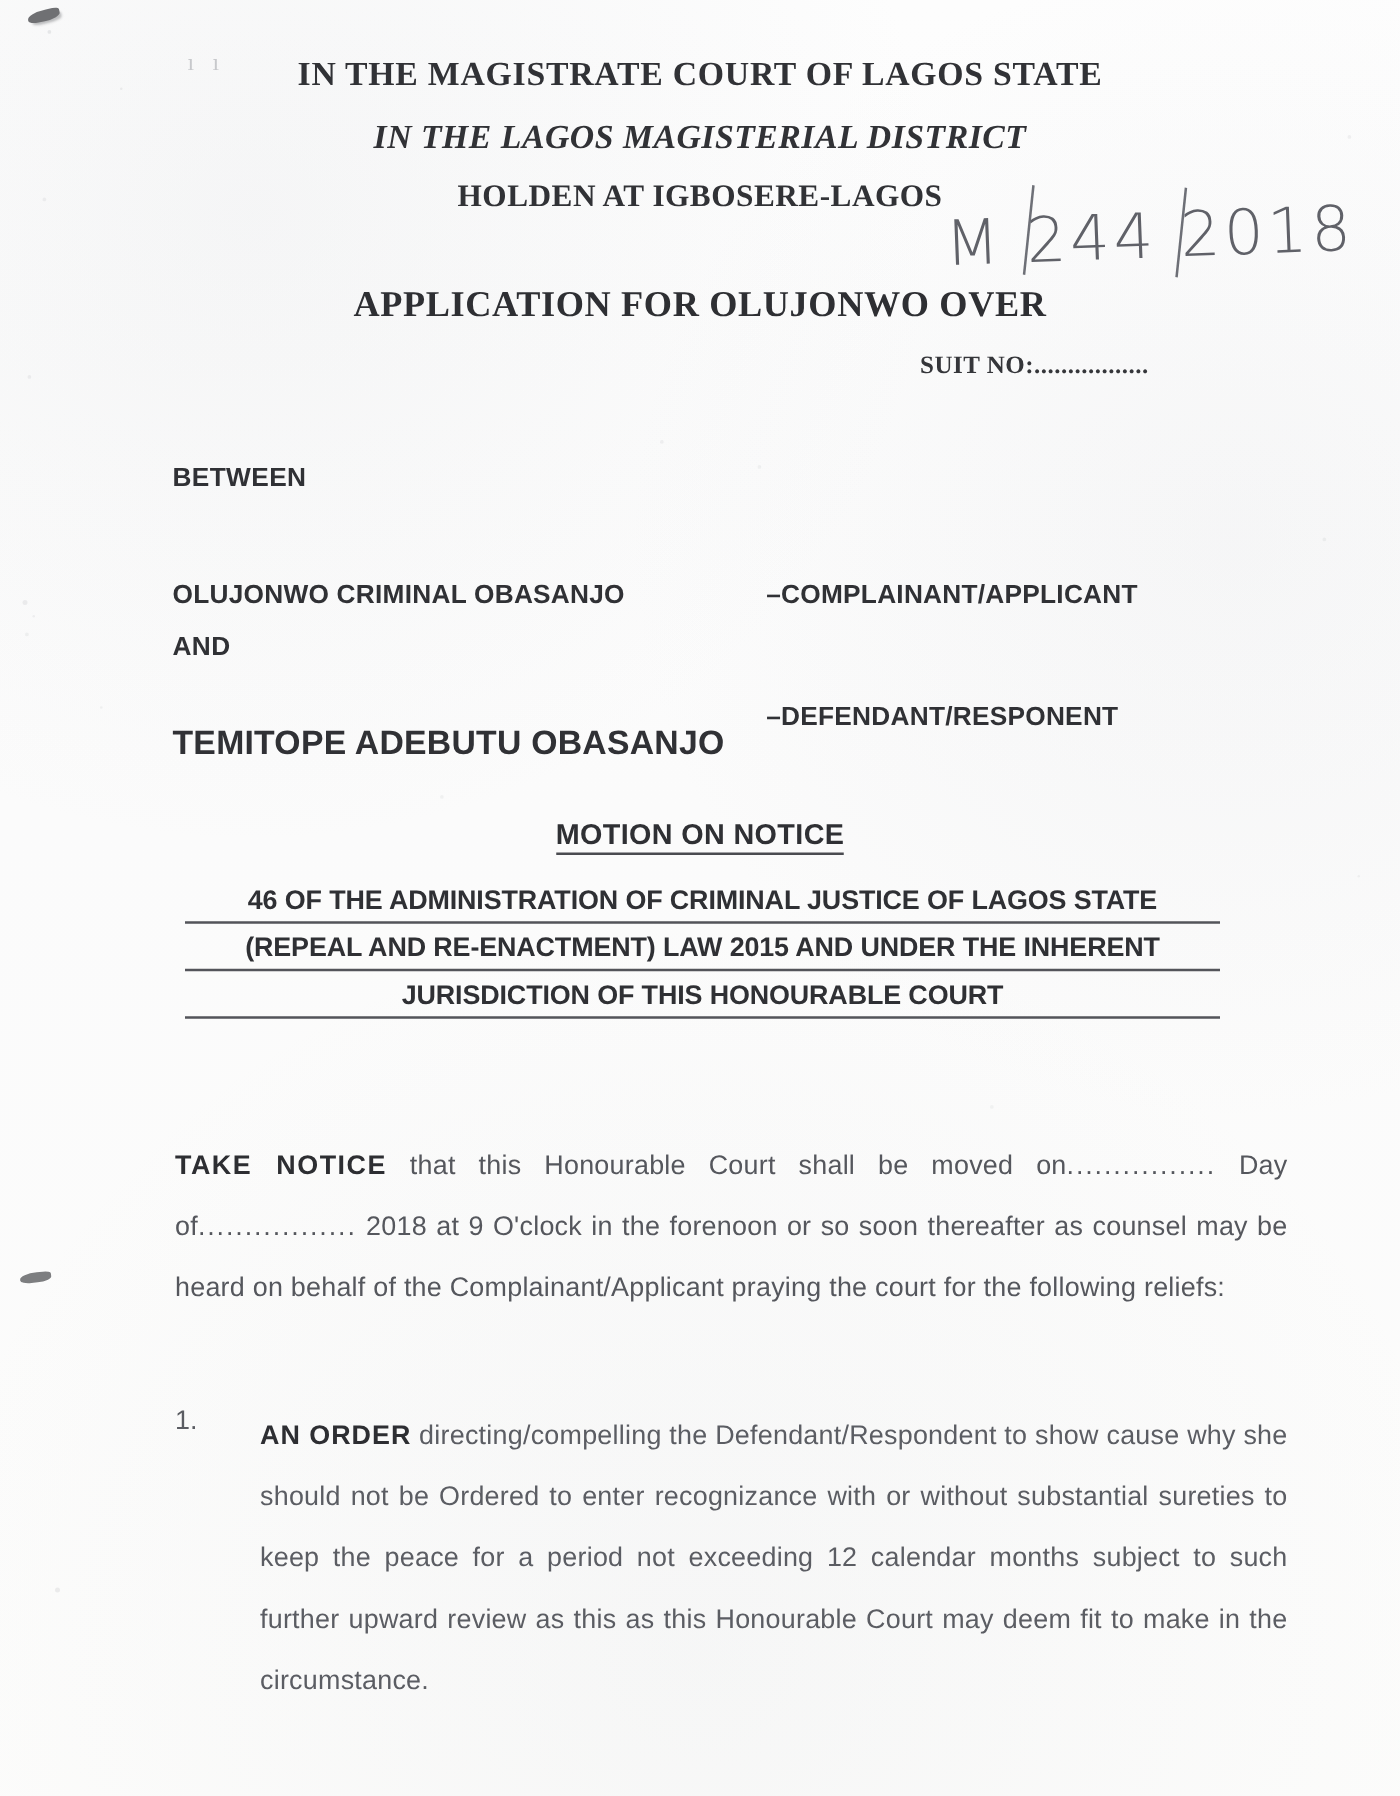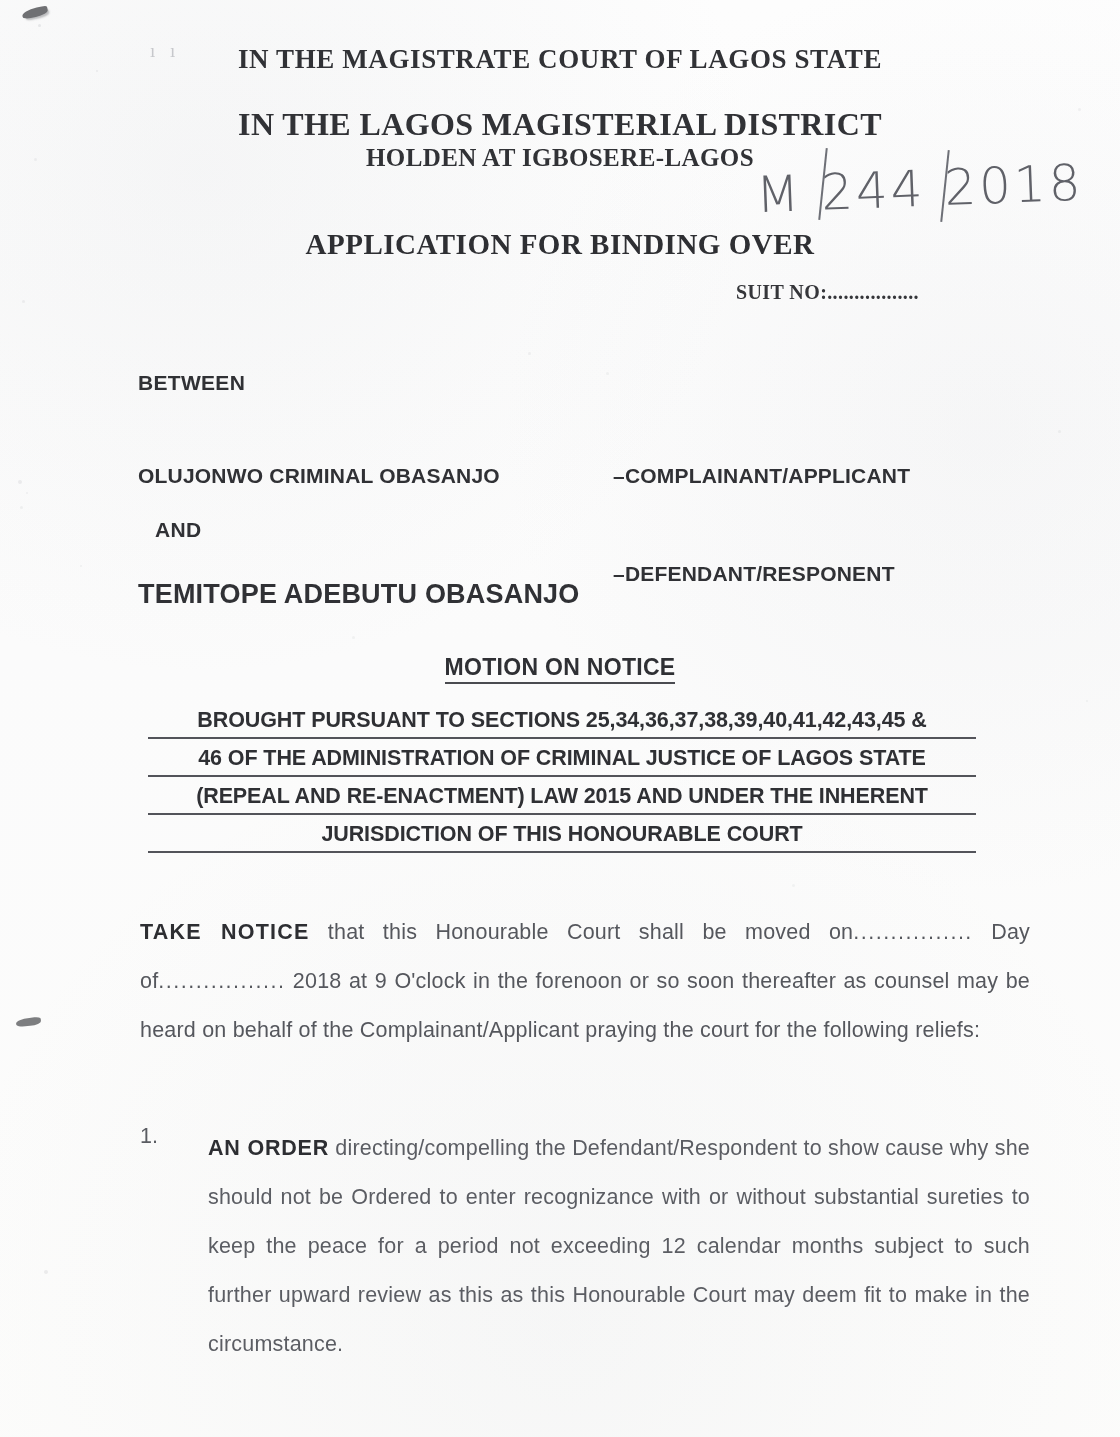--- a/index.html
+++ b/index.html
@@ -73,21 +73,21 @@
   .court-heading {
     position: absolute;
     left: 0;
     width: 1120px;
     text-align: center;
     font-family: "Liberation Serif", serif;
     font-weight: bold;
     color: #313236;
   }
   .hdr-line1 { top: 44px;  font-size: 27px; letter-spacing: 0.6px; }
-  .hdr-line2 { top: 106px;  font-size: 32px; letter-spacing: 0.4px; }
+  .hdr-line2 { top: 94px;  font-size: 27px; letter-spacing: 0.4px; font-style: italic; }
   .hdr-line3 { top: 144px; font-size: 25px; letter-spacing: 0.4px; }
 
   .doc-title {
     position: absolute;
     left: 0; top: 228px;
     width: 1120px;
     text-align: center;
     font-family: "Liberation Serif", serif;
     font-weight: bold;
     font-size: 29px;
@@ -124,21 +124,21 @@
     background: #55575f;
     opacity: 0.85;
     pointer-events: none;
   }
   .hw-slash.s1 { left: 822px; top: 148px; height: 72px; transform: rotate(6deg); }
   .hw-slash.s2 { left: 944px; top: 150px; height: 72px; transform: rotate(6deg); }
 
   
   .parties { position: absolute; left: 138px; }
   .between      { top: 371px; font-size: 21px; font-weight: 600; letter-spacing: 0.3px; color: #303135; }
-  .party-and    { top: 518px; font-size: 21px; font-weight: 600; letter-spacing: 0.3px; color: #303135; margin-left: 17px; }
+  .party-and    { top: 506px; font-size: 21px; font-weight: 600; letter-spacing: 0.3px; color: #303135; }
   .party-name-1 { top: 464px; font-size: 21px; font-weight: 600; letter-spacing: 0.2px; color: #303135; }
   .party-name-2 { top: 579px; font-size: 27px; font-weight: 600; letter-spacing: 0.2px; color: #303135; }
 
   .party-role {
     position: absolute;
     font-size: 21px;
     font-weight: 600;
     letter-spacing: 0.2px;
     color: #303135;
   }
@@ -251,36 +251,35 @@
   <div class="faint-marks">ı ı</div>
 
   <div class="court-heading hdr-line1">IN THE MAGISTRATE COURT OF LAGOS STATE</div>
   <div class="court-heading hdr-line2">IN THE LAGOS MAGISTERIAL DISTRICT</div>
   <div class="court-heading hdr-line3">HOLDEN AT IGBOSERE-LAGOS</div>
 
   <div class="handwriting">M 244 2018</div>
   <div class="hw-slash s1"></div>
   <div class="hw-slash s2"></div>
 
-  <div class="doc-title">APPLICATION FOR BINDING OVER</div>
+  <div class="doc-title">APPLICATION FOR OLUJONWO OVER</div>
   <div class="suit-no">SUIT NO:.................</div>
 
   <div class="parties between">BETWEEN</div>
   <div class="parties party-name-1">OLUJONWO CRIMINAL OBASANJO</div>
   <div class="party-role role-1">–COMPLAINANT/APPLICANT</div>
   <div class="parties party-and">AND</div>
   <div class="parties party-name-2">TEMITOPE ADEBUTU OBASANJO</div>
   <div class="party-role role-2">–DEFENDANT/RESPONENT</div>
 
   <div class="motion-title">
     <span>MOTION ON NOTICE</span>
   </div>
 
   <div class="pursuant">
-    <span class="ul-line">BROUGHT PURSUANT TO SECTIONS 25,34,36,37,38,39,40,41,42,43,45 &amp;</span>
     <span class="ul-line">46 OF THE ADMINISTRATION OF CRIMINAL JUSTICE OF LAGOS STATE</span>
     <span class="ul-line">(REPEAL AND RE-ENACTMENT) LAW 2015 AND UNDER THE INHERENT</span>
     <span class="ul-line">JURISDICTION OF THIS HONOURABLE COURT</span>
   </div>
 
   <div class="notice-para">
     <span class="lead">TAKE NOTICE</span><span> that this Honourable Court shall be moved on</span><span class="dots">................</span><span> Day of</span><span class="dots">.................</span><span> 2018 at 9 O'clock in the forenoon or so soon thereafter as counsel may be heard on behalf of the Complainant/Applicant praying the court for the following reliefs:</span>
   </div>
 
   <div class="relief-item">

